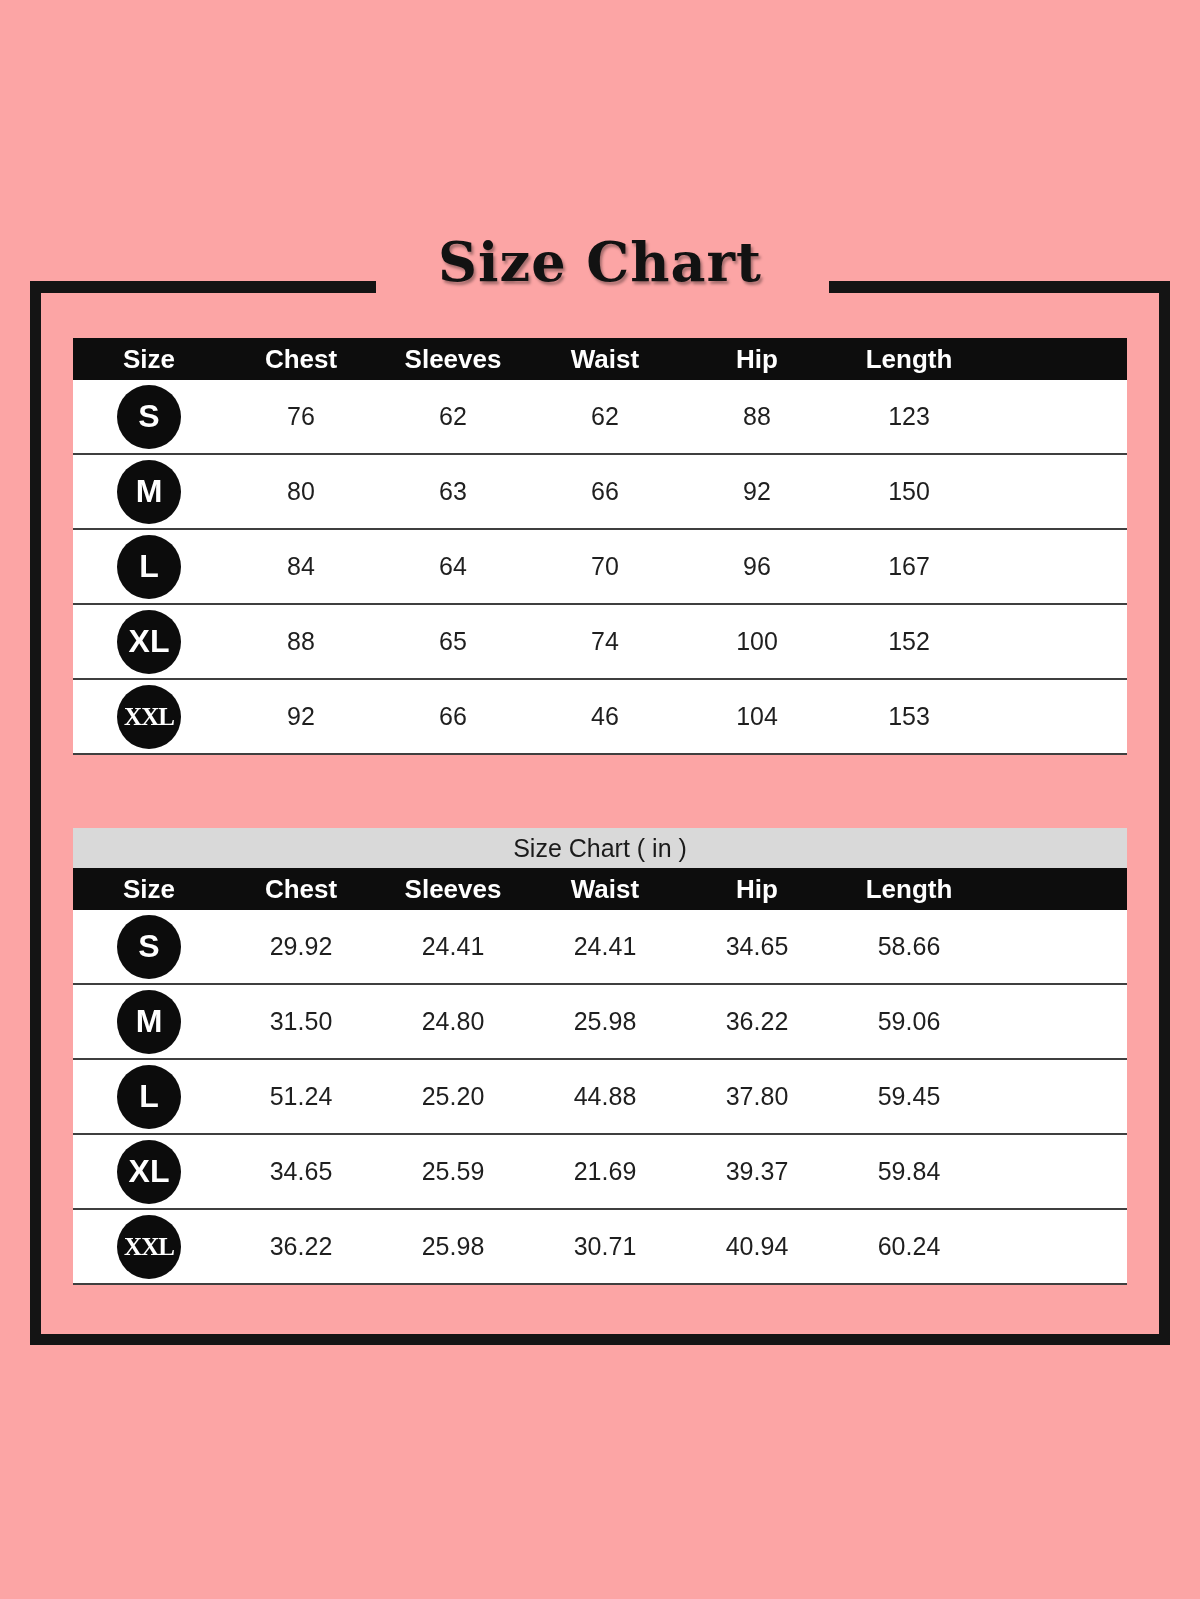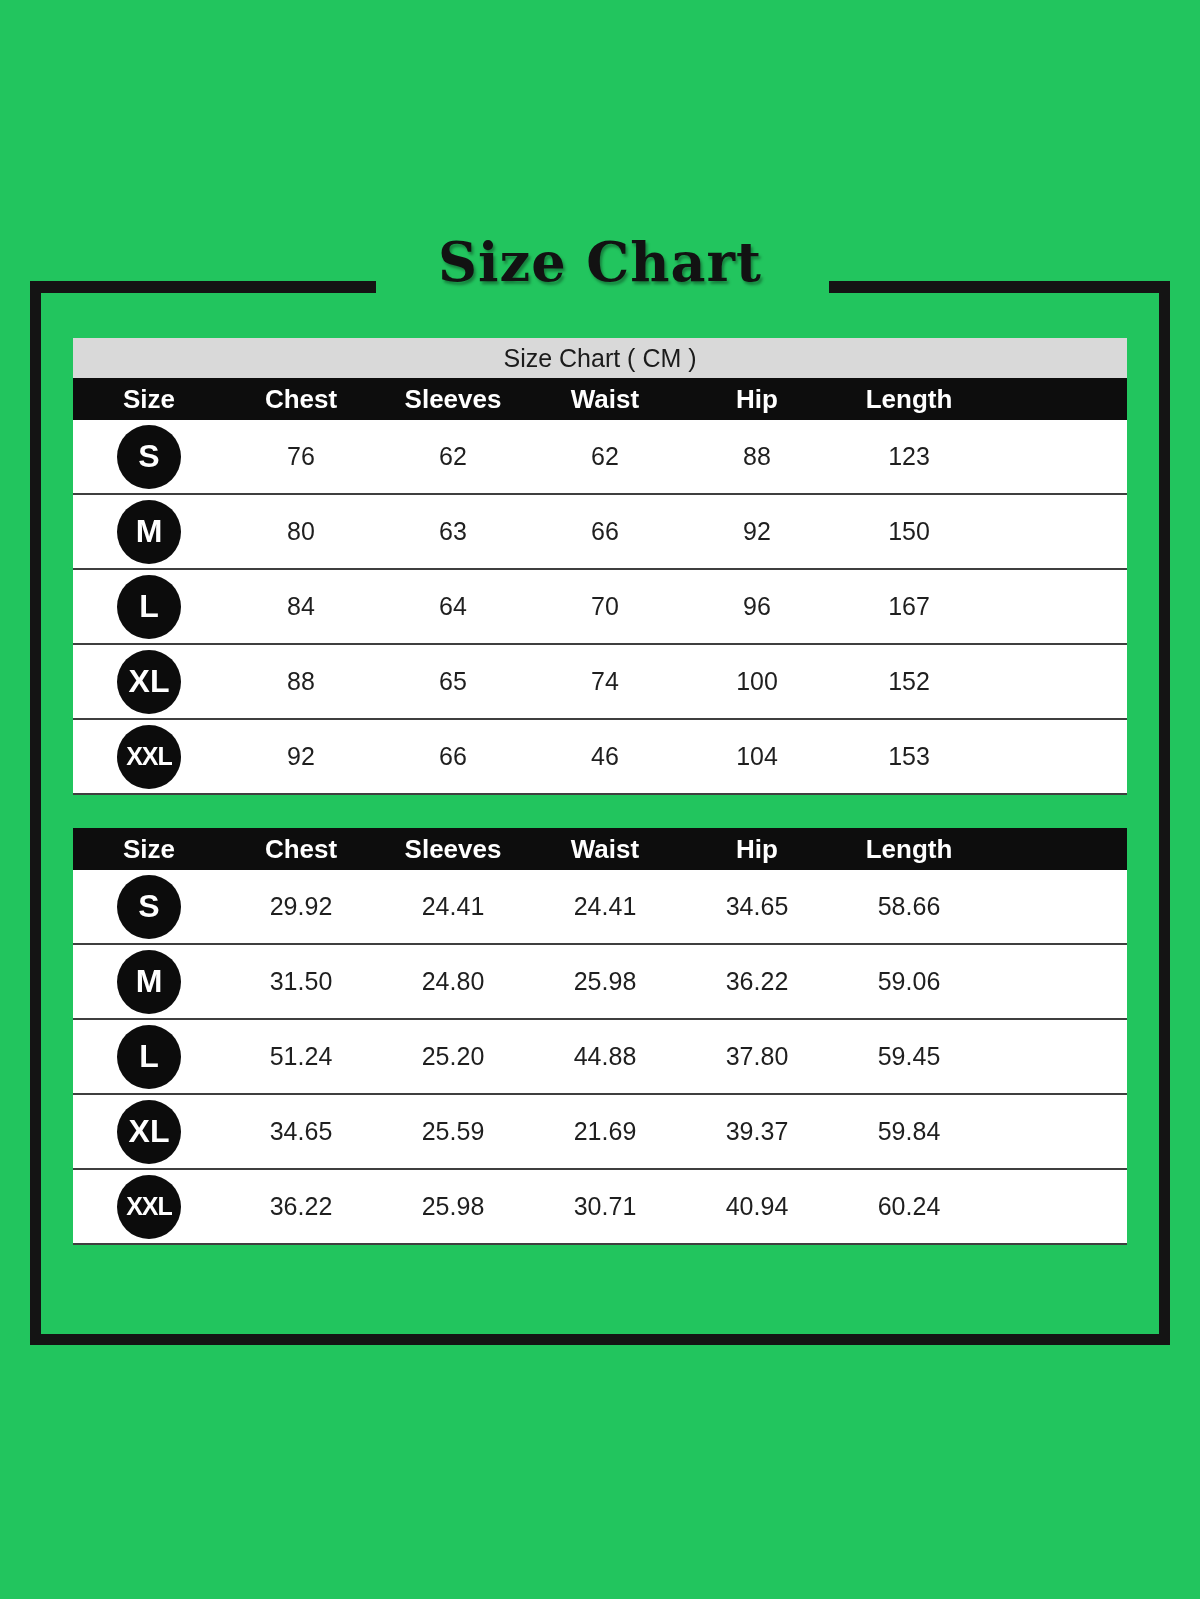--- a/index.html
+++ b/index.html
@@ -7,21 +7,21 @@
     --caption-bg:#d9d9d9;
     --header-bg:#0d0d0d;
     --header-text:#ffffff;
     --rule:#3f3f3f;
     --badge-bg:#0c0c0c;
     --badge-text:#ffffff;
     --text:#1f1f1f;
   }
   html,body{margin:0;padding:0;background:#ffffff;}
   .canvas{
-    position:relative;width:1200px;height:1599px;background:#22c55e;overflow:hidden;
+    position:relative;width:1200px;height:1599px;background:#fca5a5;overflow:hidden;
     font-family:"Liberation Sans", sans-serif;color:var(--text);
   }
   
   .title{
     position:absolute;top:231px;left:0;width:1200px;margin:0;
     text-align:center;font-family:"DejaVu Serif", serif;font-weight:700;
     font-size:54px;line-height:62px;color:#121212;letter-spacing:1px;
     text-shadow:2px 3px 3px rgba(0,0,0,0.35);
   }
   .bar{position:absolute;top:281px;height:12px;background:var(--frame);}
@@ -56,35 +56,34 @@
     font-size:25px;background:#ffffff;
   }
   .cell{text-align:center;}
   .badge-cell{display:flex;align-items:center;justify-content:center;}
   .badge{
     width:64px;height:64px;border-radius:50%;
     background:var(--badge-bg);color:var(--badge-text);
     display:flex;align-items:center;justify-content:center;
     font-weight:700;font-size:32px;white-space:nowrap;
   }
-  .badge-long{font-size:25px;letter-spacing:-1px;}
+  .badge-long{font-size:25px;letter-spacing:-1px;font-family:Liberation Serif, serif;}
 </style>
 </head>
 <body>
 
 <div class="canvas">
 
   <div class="bar bar-left"></div>
   <h1 class="title">Size Chart</h1>
   <div class="bar bar-right"></div>
 
   <div class="frame"></div>
 
   <section class="size-table t-cm">
-    <div class="caption">Size Chart ( CM )</div>
     <div class="head">
       <div class="hcell">Size</div>
       <div class="hcell">Chest</div>
       <div class="hcell">Sleeves</div>
       <div class="hcell">Waist</div>
       <div class="hcell">Hip</div>
       <div class="hcell">Length</div>
     </div>
 
     <div class="row">
@@ -137,20 +136,21 @@
       </div>
       <div class="cell">92</div>
       <div class="cell">66</div>
       <div class="cell">46</div>
       <div class="cell">104</div>
       <div class="cell">153</div>
     </div>
   </section>
 
   <section class="size-table t-in">
+    <div class="caption">Size Chart ( in )</div>
     <div class="head">
       <div class="hcell">Size</div>
       <div class="hcell">Chest</div>
       <div class="hcell">Sleeves</div>
       <div class="hcell">Waist</div>
       <div class="hcell">Hip</div>
       <div class="hcell">Length</div>
     </div>
 
     <div class="row">

